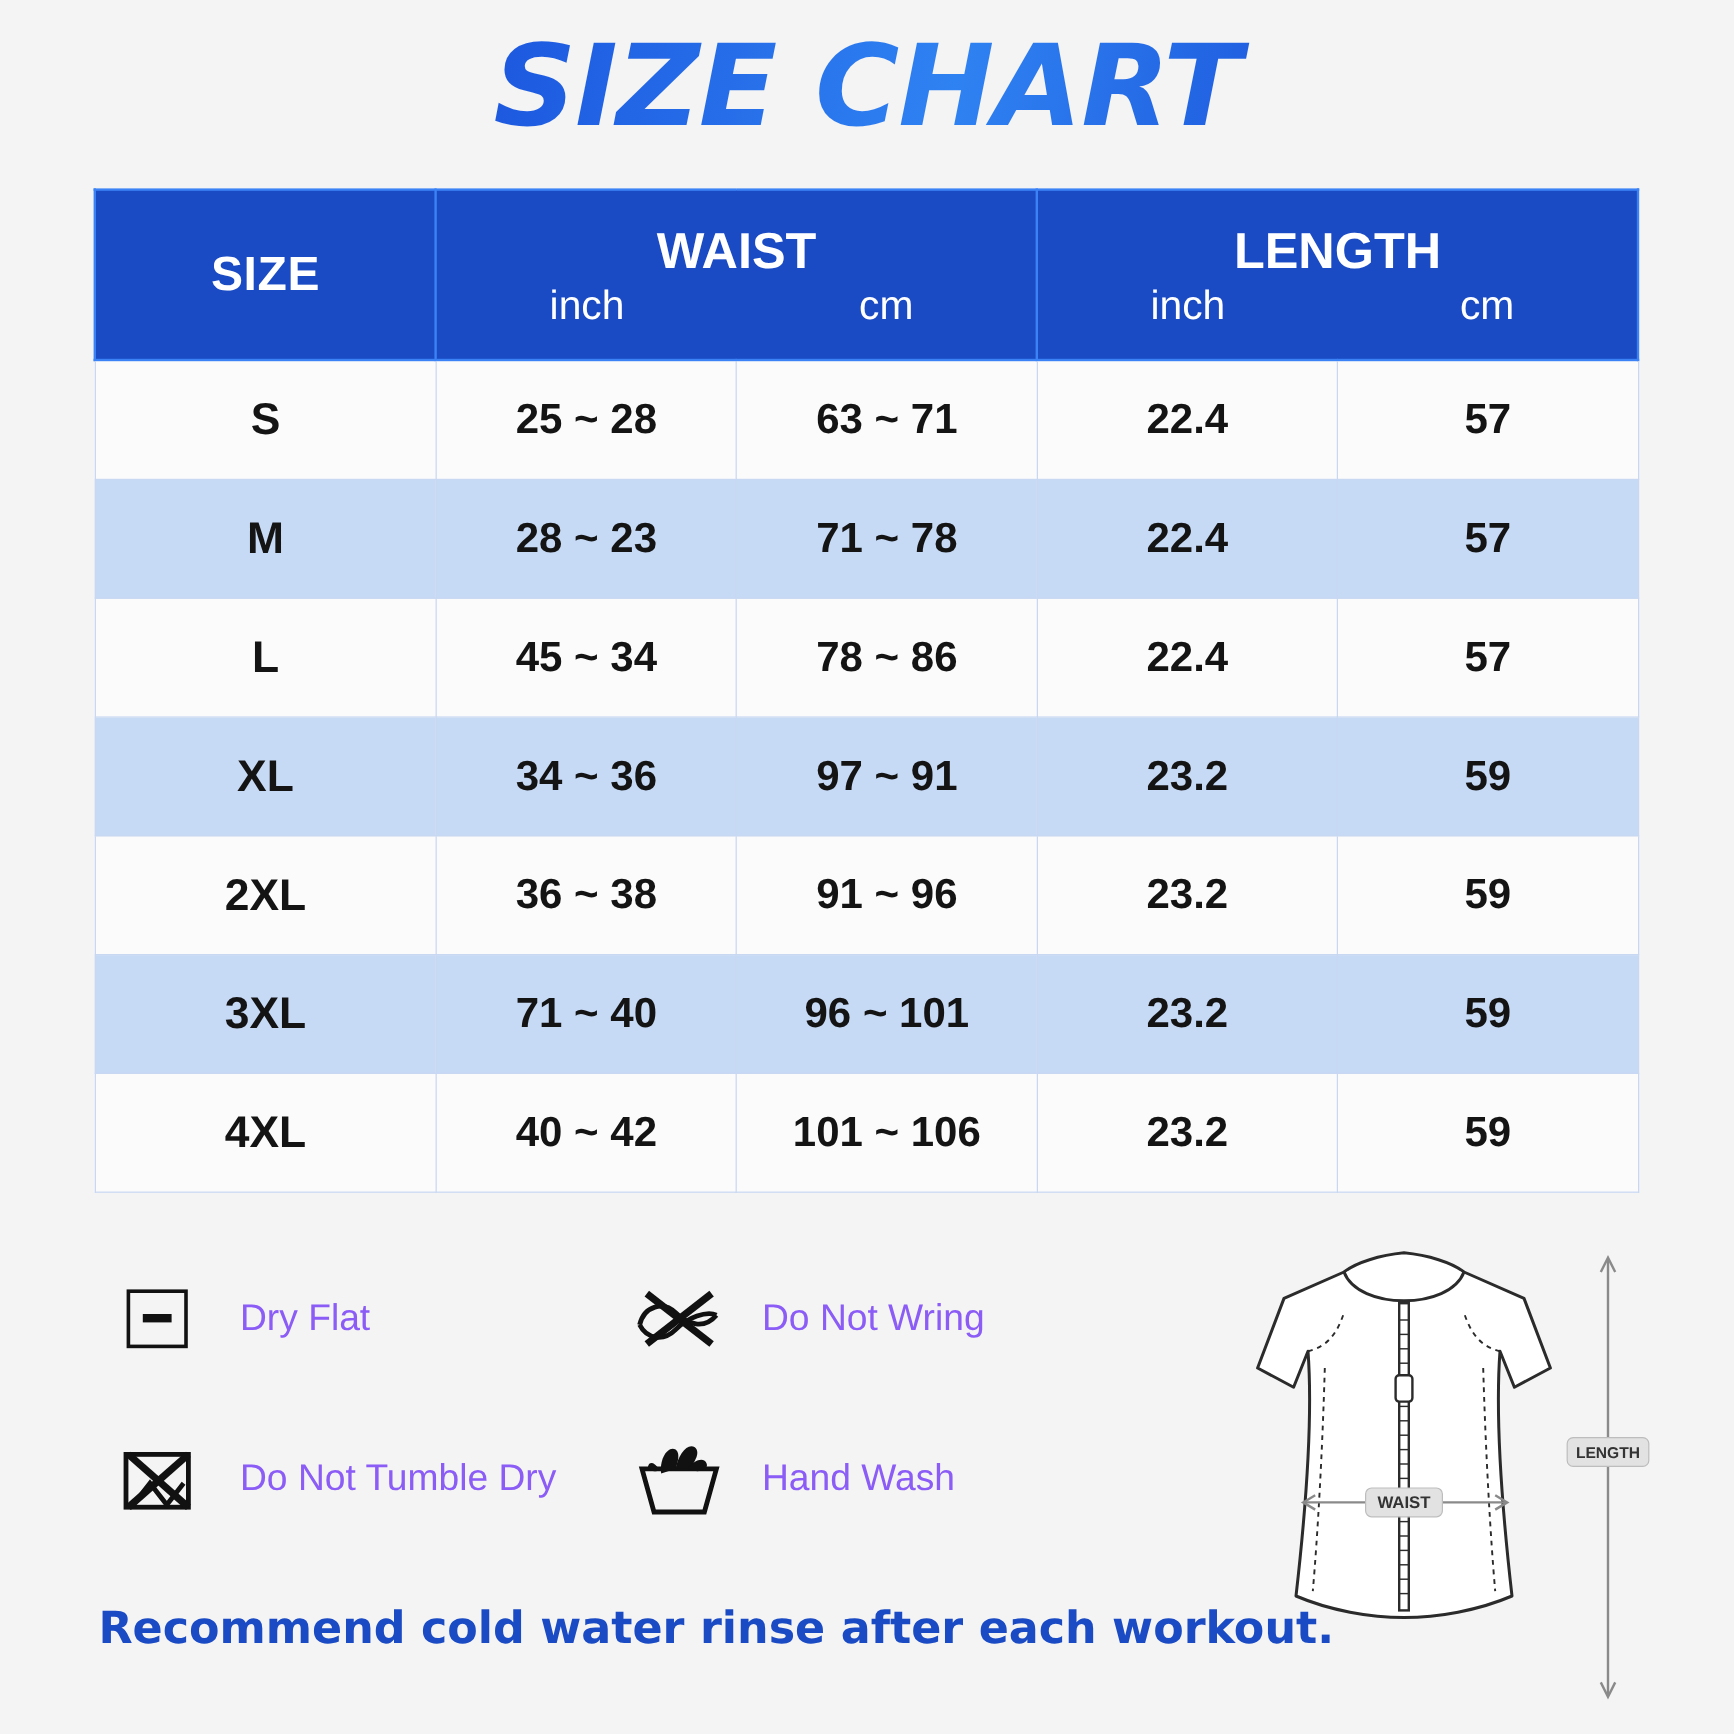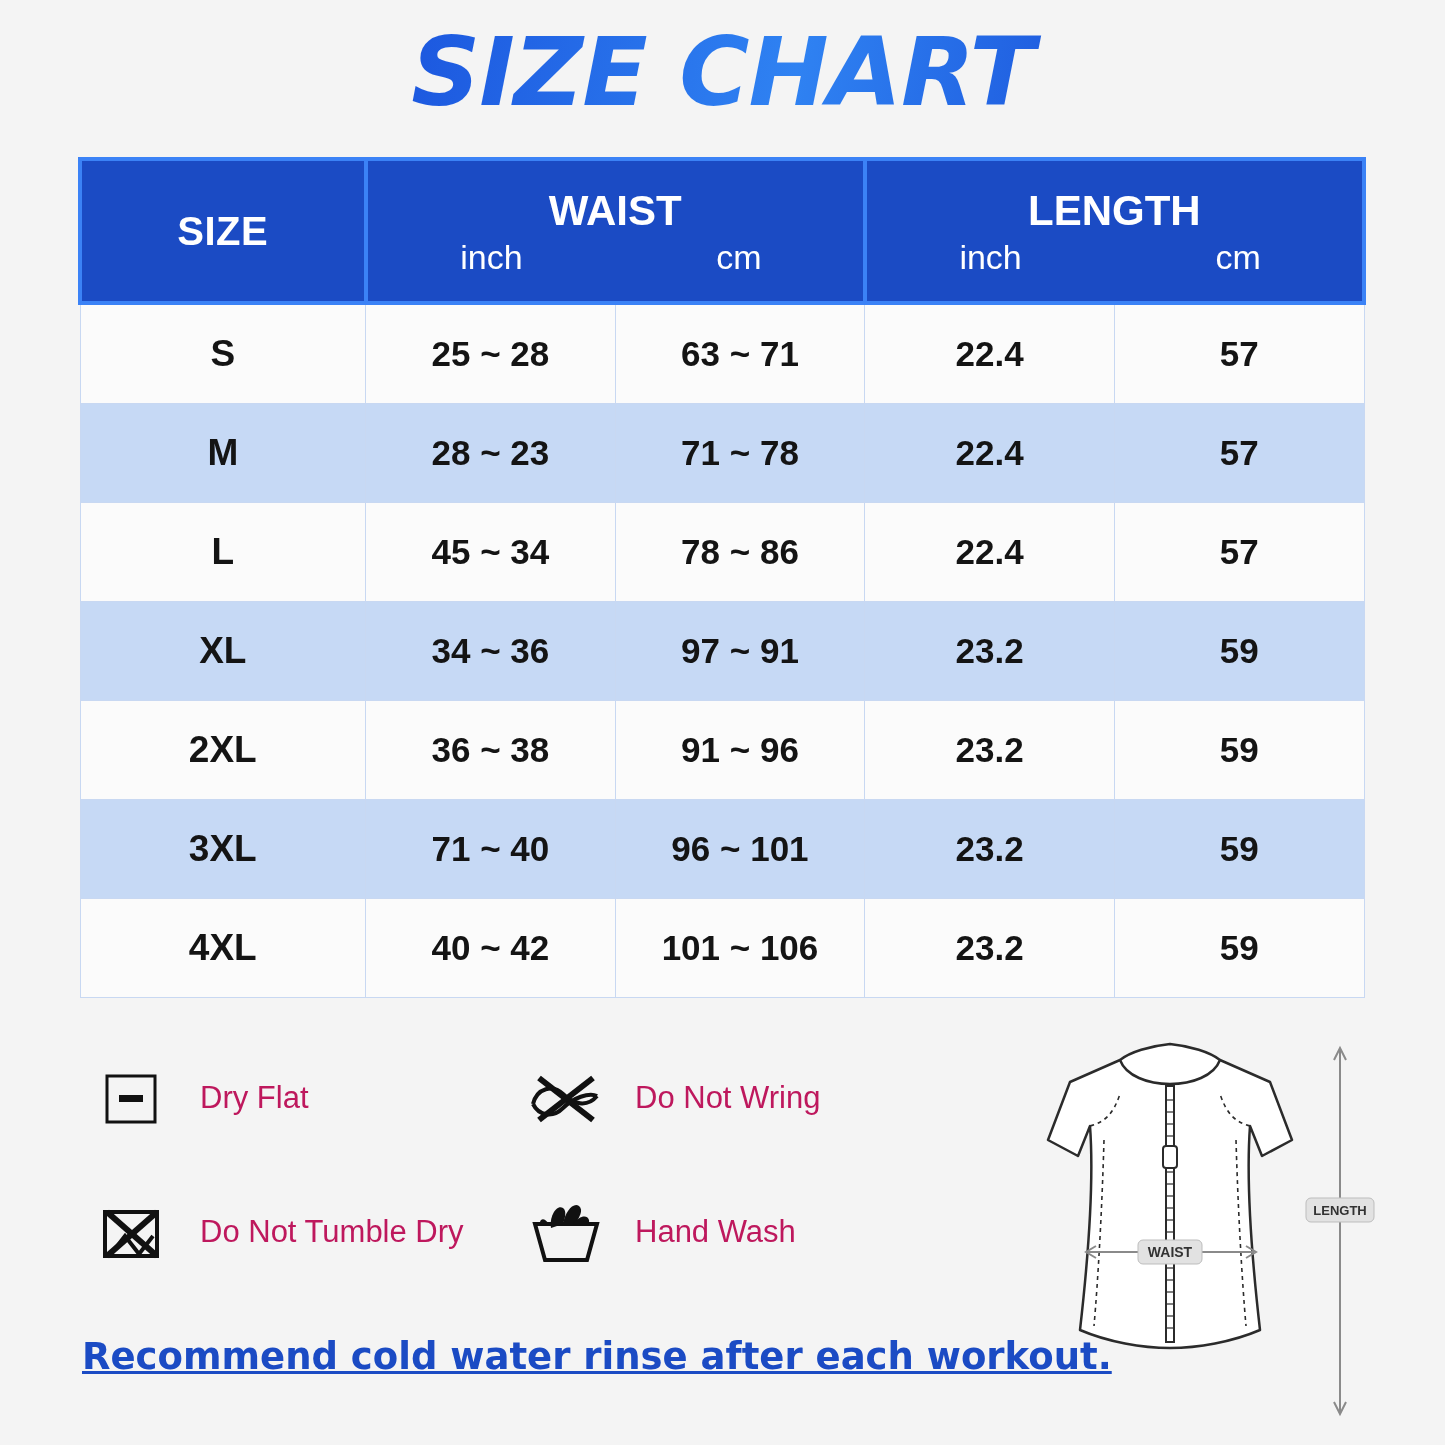--- a/index.html
+++ b/index.html
@@ -38,21 +38,21 @@
     width: 1288px;
   }
   table {
     border-collapse: collapse;
     width: 100%;
     table-layout: fixed;
   }
   thead th {
     background: #1b4bc4;
     color: #ffffff;
-    border: 4px solid #3b82f6;
+    border: 2px solid #3b82f6;
     padding: 0;
     height: 140px;
     vertical-align: middle;
   }
   .th-size {
     font-size: 40px;
     font-weight: 700;
     letter-spacing: 0.5px;
   }
   .group-head {
@@ -113,33 +113,32 @@
     width: 86px;
     height: 86px;
     display: flex;
     align-items: center;
     justify-content: center;
     flex: 0 0 86px;
   }
   .care-label {
     margin-left: 26px;
     font-size: 31px;
-    color: #be185d;
+    color: #8b5cf6;
     font-weight: 400;
   }
 
   .note {
     position: absolute;
     left: 82px;
     top: 1335px;
     font-size: 37px;
     font-weight: 700;
     color: #1b4bc4;
     font-family: "DejaVu Sans", sans-serif;
-    text-decoration: underline;
   }
 
   
   .garment {
     position: absolute;
     right: 55px;
     top: 1030px;
     width: 420px;
     height: 400px;
   }

